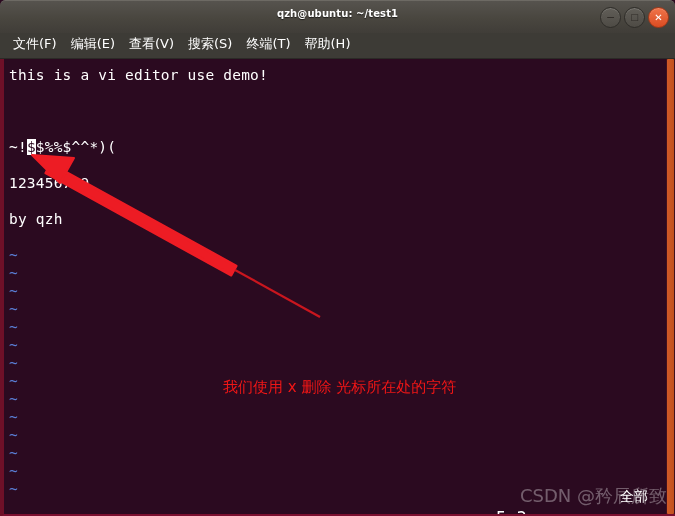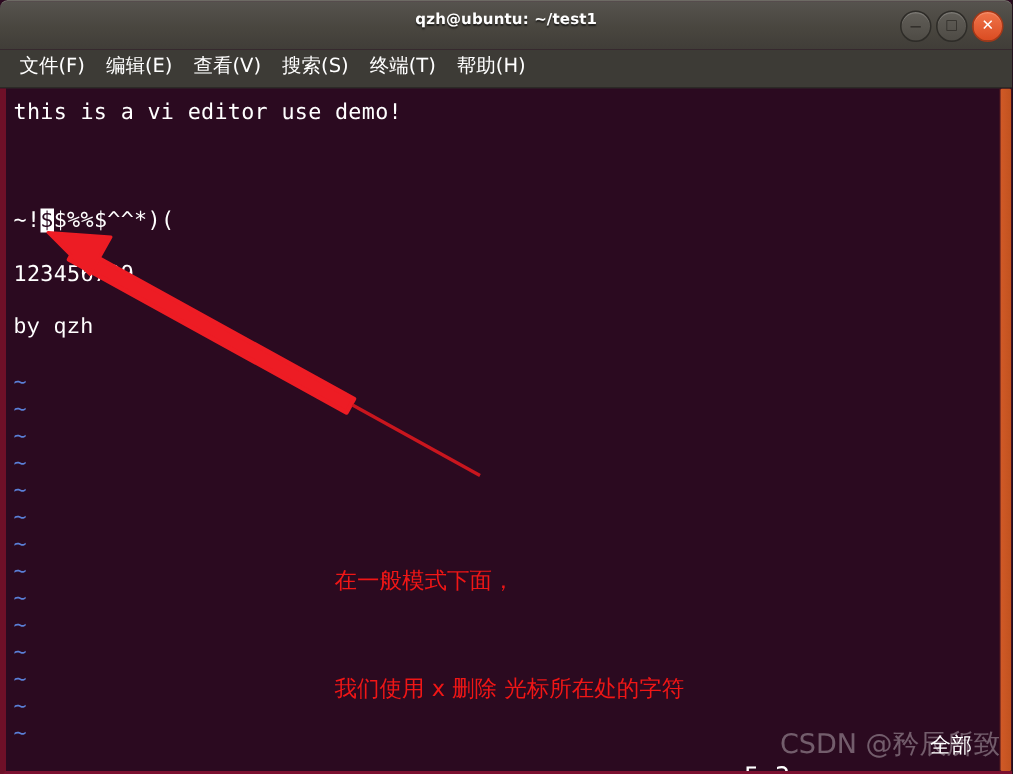--- a/index.html
+++ b/index.html
@@ -250,21 +250,21 @@
     </div>
 
     <div class="terminal">
       <div class="term-inner">
 
         <div class="vline" style="top:7px;">this is a vi editor use demo!</div>
 
         <div class="vline" style="top:79px;"><span>~!</span><span class="cursor-char">$</span><span>$%%$^^*)(</span></div>
 
         <div class="vline" style="top:115px;">123456789</div>
-        <div class="vline" style="top:151px;font-family:Liberation Mono, monospace;">by qzh</div>
+        <div class="vline" style="top:151px;">by qzh</div>
 
         <div id="tilde-host">
             <div class="vline tilde" style="top: 187px;">~</div>
             <div class="vline tilde" style="top: 205px;">~</div>
             <div class="vline tilde" style="top: 223px;">~</div>
             <div class="vline tilde" style="top: 241px;">~</div>
             <div class="vline tilde" style="top: 259px;">~</div>
             <div class="vline tilde" style="top: 277px;">~</div>
             <div class="vline tilde" style="top: 295px;">~</div>
             <div class="vline tilde" style="top: 313px;">~</div>
@@ -276,21 +276,20 @@
             <div class="vline tilde" style="top: 421px;">~</div>
           </div>
 
         <svg class="arrow-svg" viewBox="0 0 675 459">
           <polygon points="232,207 47,105 42,114 227,216" fill="#ed1c24" stroke="#ed1c24" stroke-width="3" stroke-linejoin="round"></polygon>
           <polygon points="28,96 70,99 56,124" fill="#ed1c24" stroke="#ed1c24" stroke-width="2" stroke-linejoin="round"></polygon>
           <line x1="231" y1="211" x2="316" y2="258" stroke="#c9161e" stroke-width="2.2"></line>
         </svg>
 
         <div class="annotation">
-          <div>在一般模式下面，</div>
           <div>我们使用 x 删除 光标所在处的字符</div>
         </div>
 
         <div class="watermark">CSDN @矜辰所致</div>
 
         <div class="statusline">
           <div class="status-pos">5,3</div>
           <div class="status-all">全部</div>
         </div>
       </div>

